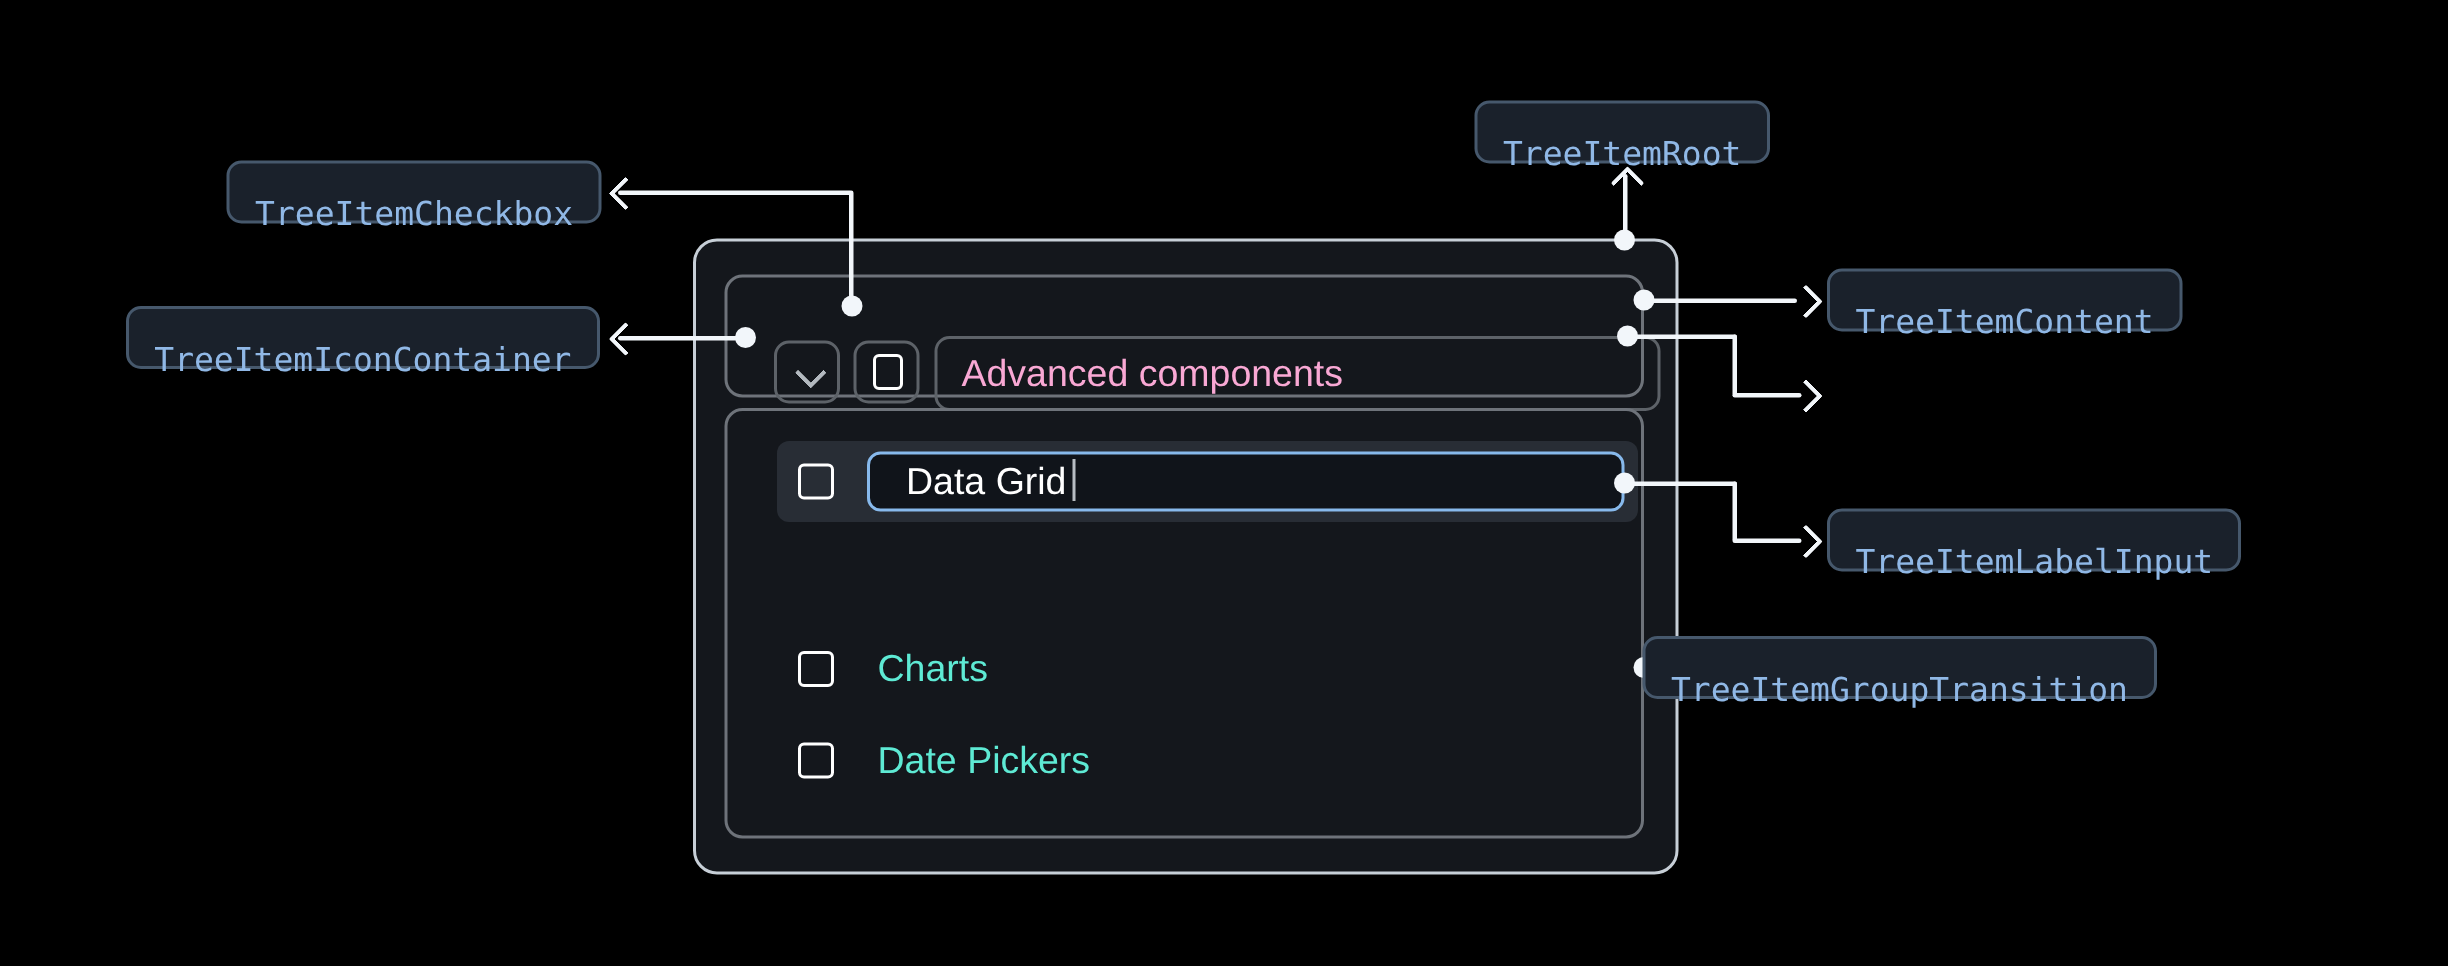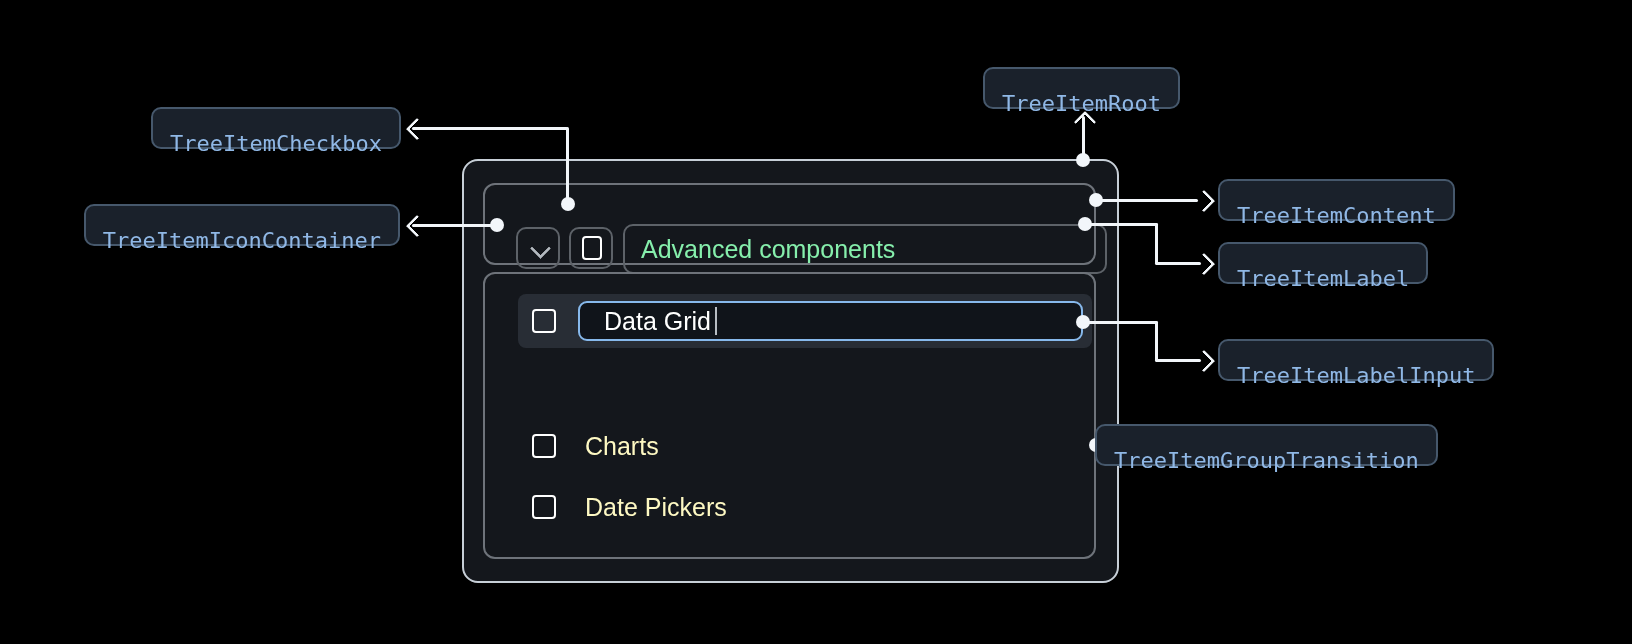--- a/index.html
+++ b/index.html
@@ -17,27 +17,27 @@
     padding:0;cursor:pointer;}
   .chevron-down{position:absolute;left:15px;top:12px;width:12px;height:12px;
     border:solid #b3b9bf;border-width:0 3px 3px 0;transform:rotate(45deg);border-radius:1px;}
   .checkbox-container{position:absolute;left:84px;top:42px;width:44px;height:42px;
     box-sizing:border-box;border:2px solid #5d6268;border-radius:10px;cursor:pointer;}
   .cb-glyph{display:block;box-sizing:border-box;border:2.5px solid #ffffff;border-radius:4px;}
   .cb-parent{position:absolute;left:11px;top:7px;width:20px;height:24px;}
   .label-box{position:absolute;left:138px;top:39px;width:484px;height:50px;
     box-sizing:border-box;border:2px solid #5d6268;border-radius:10px;}
   .label-box .label-text{position:absolute;left:16px;top:0;line-height:46px;
-    color:#86efac;font-size:25px;white-space:nowrap;}
+    color:#f9a8d4;font-size:25px;white-space:nowrap;}
   .group-box{position:absolute;left:19px;top:111px;width:613px;height:287px;
     box-sizing:border-box;border:2px solid #6e737a;border-radius:12px;}
 
   .row{position:absolute;display:flex;align-items:center;}
   .row .cb-child{width:24px;height:24px;flex:none;}
-  .row .row-label{color:#fef9c3;font-size:25px;margin-left:29px;white-space:nowrap;}
+  .row .row-label{color:#5eead4;font-size:25px;margin-left:29px;white-space:nowrap;}
   .row-editing{left:33px;top:20px;width:574px;height:54px;background:#282d35;border-radius:8px;}
   .row-editing .cb-child{position:absolute;left:14px;top:15px;}
   .label-input{position:absolute;left:60px;top:7px;width:505px;height:40px;
     box-sizing:border-box;background:#10141a;border:2px solid #87b9ec;border-radius:9px;
     color:#fff;font-size:25px;line-height:36px;padding-left:24px;white-space:nowrap;cursor:text;}
   .caret{display:inline-block;width:2.5px;height:28px;background:#b7bdc3;
     margin-left:4px;vertical-align:-5px;}
   .row-2{left:47px;top:151px;height:42px;}
   .row-3{left:47px;top:212px;height:42px;}
   .row-4{left:47px;top:274px;height:42px;}
@@ -129,17 +129,16 @@
   <span class="arw right" style="left:1196px;top:353px"></span>
 
   <span class="dot" style="left:1089px;top:438px"></span>
   <span class="line" style="left:1096px;top:443.5px;width:49px;height:3px"></span>
   <span class="arw right" style="left:1136px;top:438px"></span>
 
   <div class="badge" style="right:1232px;top:204px">TreeItemIconContainer</div>
   <div class="badge" style="right:1231px;top:107px">TreeItemCheckbox</div>
   <div class="badge" style="left:983px;top:67px">TreeItemRoot</div>
   <div class="badge" style="left:1218px;top:179px">TreeItemContent</div>
-  <div class="badge" style="left:1218px;top:242px">TreeItemLabel</div>
   <div class="badge" style="left:1218px;top:339px">TreeItemLabelInput</div>
   <div class="badge" style="left:1095px;top:424px">TreeItemGroupTransition</div>
 
 </div>
 
 </body></html>

